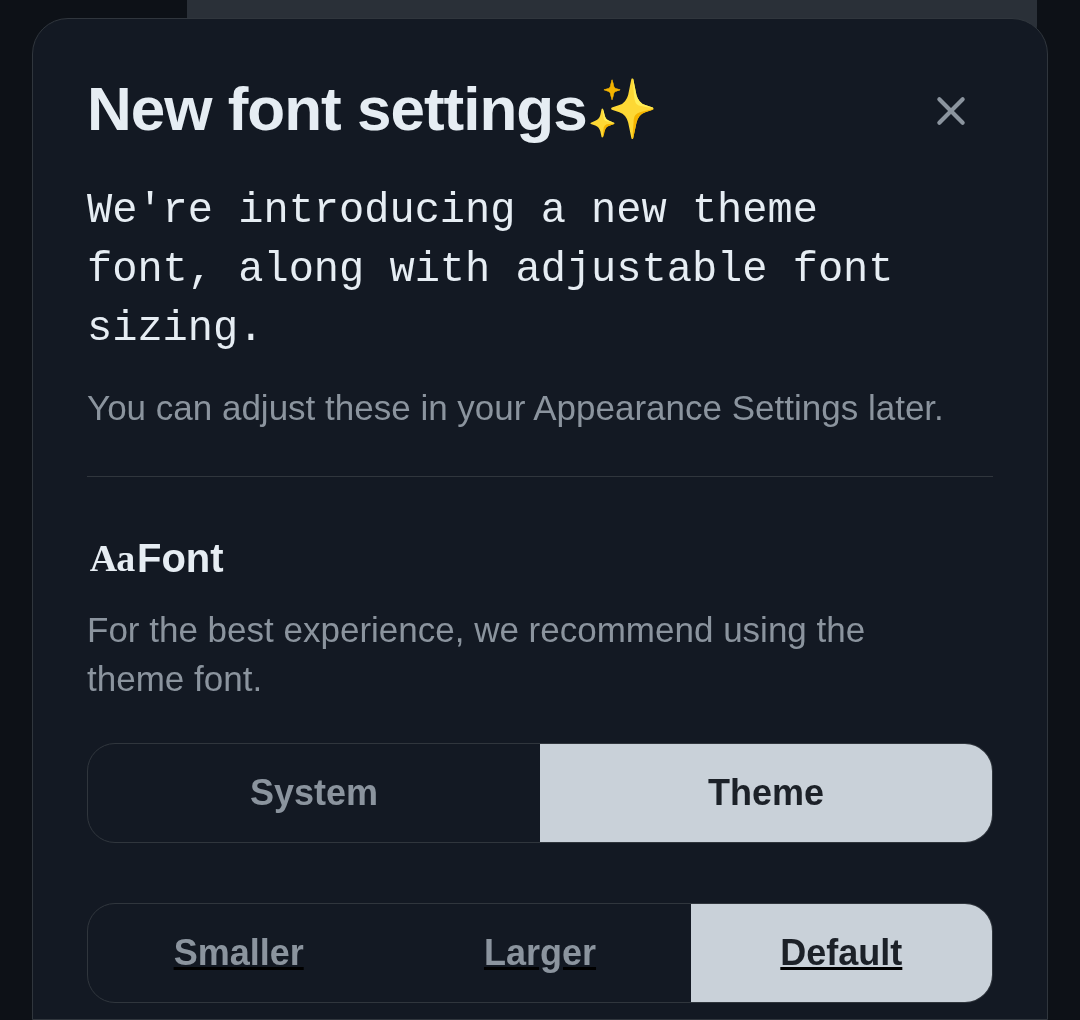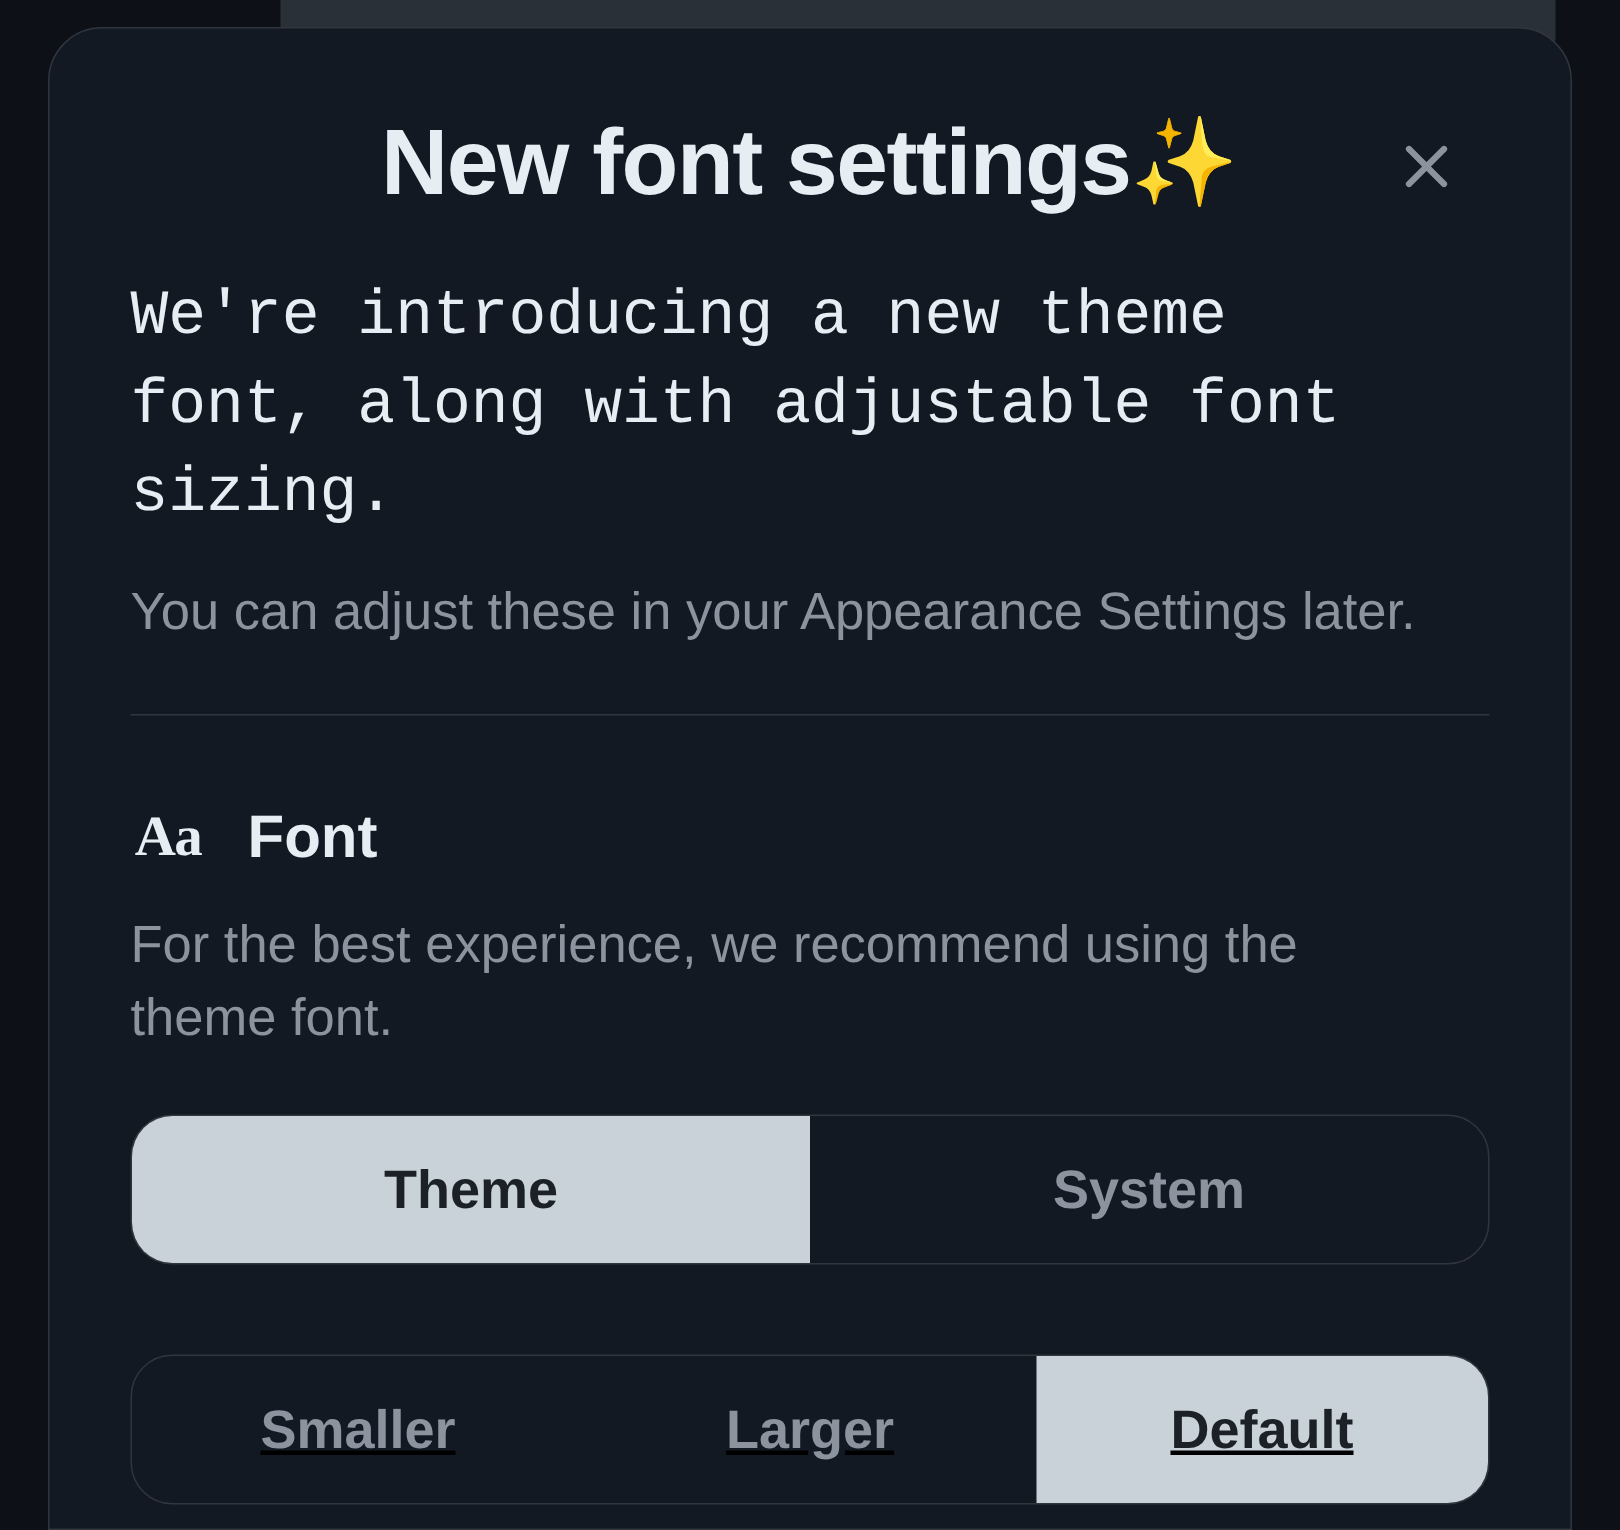--- a/index.html
+++ b/index.html
@@ -49,21 +49,20 @@
       color: #8b949e;
     }
     .close-btn svg {
       width: 40px;
       height: 40px;
     }
     .title-row {
       display: flex;
       align-items: center;
       margin-bottom: 38px;
-      justify-content: center;
     }
     .title {
       font-size: 62px;
       font-weight: 800;
       color: #e6edf3;
       letter-spacing: -1px;
     }
     .sparkle {
       font-size: 58px;
       line-height: 1;
@@ -84,21 +83,20 @@
       margin-bottom: 48px;
     }
     .divider {
       height: 1px;
       background: #30363d;
       margin-bottom: 56px;
     }
     .section-header {
       display: flex;
       align-items: center;
-      gap: 28px;
       margin-bottom: 22px;
     }
     .section-icon {
       width: 50px;
       height: 50px;
       display: flex;
       align-items: center;
       justify-content: center;
       color: #e6edf3;
     }
@@ -178,22 +176,22 @@
 
   <div class="section-header">
     <div class="section-icon">
       <span class="aa-icon">Aa</span>
     </div>
     <div class="section-title">Font</div>
   </div>
   <div class="section-desc">For the best experience, we recommend using the theme font.</div>
 
   <div class="segmented">
+    <button class="segment">System</button>
     <button class="segment selected">Theme</button>
-    <button class="segment">System</button>
   </div>
 
 
   <div class="segmented three" style="margin-bottom:0;text-decoration:underline;">
     <button class="segment">Smaller</button>
     <button class="segment">Larger</button>
     <button class="segment selected">Default</button>
   </div>
 
 </div>

